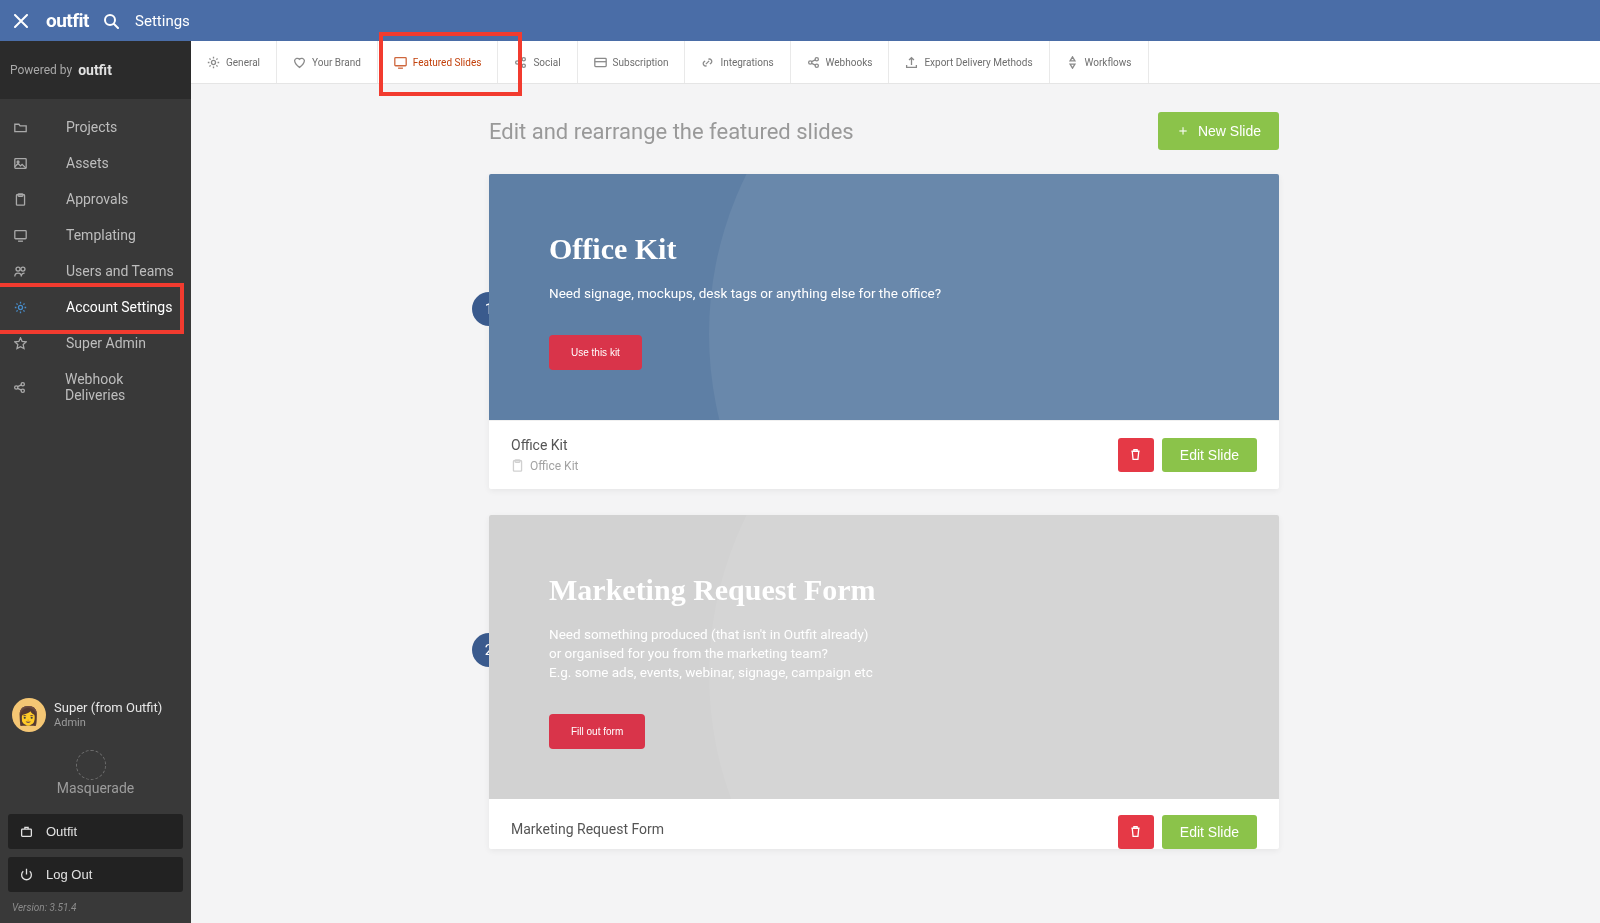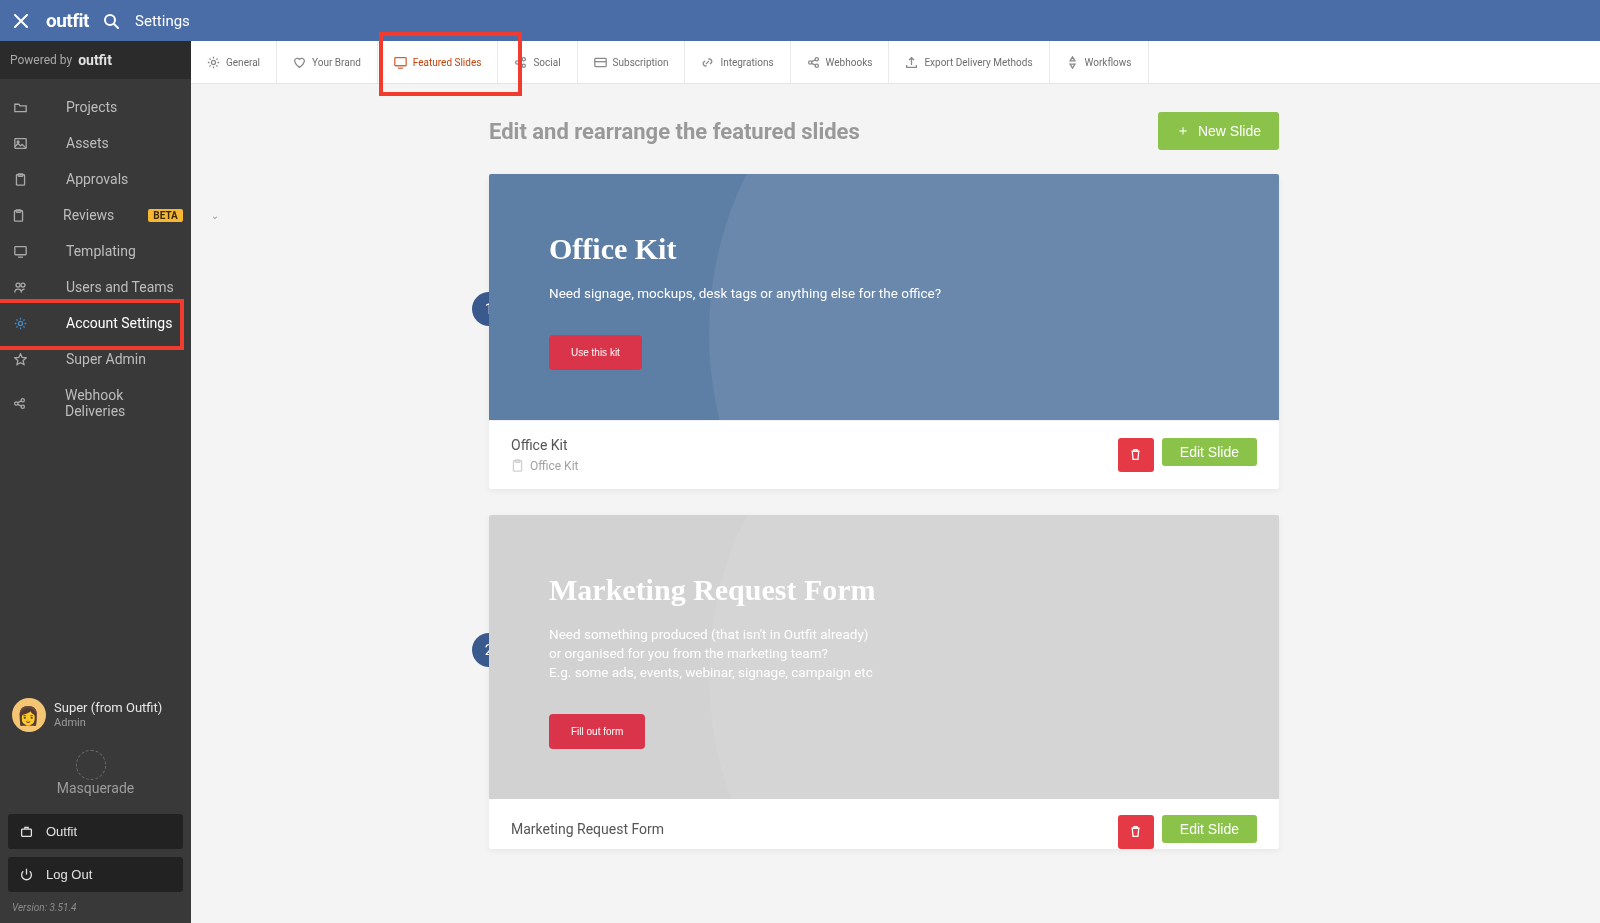--- a/index.html
+++ b/index.html
@@ -24,21 +24,21 @@
   .layout { display:flex; height: calc(923px - 41px); }
 
   
   .sidebar {
     width: 191px; background: #393939; color:#c4c4c4;
     display:flex; flex-direction:column; flex:0 0 191px;
     position:relative;
   }
   .powered {
     background:#2b2b2b; color:#a9a9a9; font-size:12px;
-    height:38px; display:flex; align-items:center; padding-left:10px;
+    height:58px; display:flex; align-items:center; padding-left:10px;
   }
   .powered .plogo { color:#e2e2e2; font-weight:700; margin-left:6px; font-size:14px; }
   .side-items { padding-top:10px; }
   .side-item {
     display:flex; align-items:center; padding: 10px 12px;
     color:#bdbdbd; font-size:14px; cursor:pointer; position:relative;gap:28px;
   }
   .side-item.active { color:#fff; }
   .side-item.active .side-icon { color:#4a9be4; }
   .side-item .side-icon { width:16px; margin-right:10px; opacity:.85; display:flex; align-items:center; justify-content:center;}
@@ -72,21 +72,21 @@
   .tab {
     border-right:1px solid #e9e9e9; padding:0 16px; display:flex; align-items:center;
     color:#6e6e6e; font-size:10px; cursor:pointer; white-space:nowrap;
   }
   .tab.active { color:#c2410c;justify-content:flex-end; }
   .tab .ticon { margin-right:6px; display:flex; opacity:.8;}
   .content {
     flex:1; overflow:auto; padding: 28px 150px 0;
   }
   .content-header { display:flex; align-items:center; justify-content:space-between; margin-bottom:24px;}
-  .content-header h2 { font-size:22px; font-weight:700; color:#999; }
+  .content-header h2 { font-size:22px; font-weight:400; color:#999; }
   .new-slide-btn {
     background:#8bc34a; color:#fff; border:none; padding:10px 18px;
     border-radius:3px; font-size:14px; cursor:pointer; display:flex; align-items:center;
   }
   .new-slide-btn .plus { margin-right:8px; font-size:14px; }
 
   
   .cards { max-width:790px; margin: 0 0 0 148px; }
   .card-wrap { position:relative; margin-bottom:26px; }
   .num-badge {
@@ -114,21 +114,21 @@
   .card-footer {
     padding:16px 22px; display:flex; align-items:center;
     border-top:1px solid #f0f0f0;
   }
   .card-footer .left { flex:1;}
   .card-footer .title { font-size:14px; color:#555; margin-bottom:6px;}
   .card-footer .sub { font-size:12px; color:#a3a3a3; display:flex; align-items:center;}
   .card-footer .sub .ic { margin-right:6px; opacity:.7;}
   .card-footer .actions { display:flex; gap:8px; }
   .del-btn { background:#e53946; width:36px; height:34px; border:none; border-radius:3px; color:#fff; cursor:pointer; display:flex;align-items:center;justify-content:center;}
-  .edit-btn { background:#8bc34a; border:none; color:#fff; padding:0 18px; height:28px; border-radius:3px; cursor:pointer; font-size:14px;}
+  .edit-btn { background:#8bc34a; border:none; color:#fff; padding:0 18px; height:34px; border-radius:3px; cursor:pointer; font-size:14px;}
 
   
   .hl-red { position:absolute; border:4px solid #f23b2f; pointer-events:none; }
   .hl-tabs { top:-9px; left:188px; width:143px; height:64px; }
   .hl-side { left:-4px; width:188px; height:51px; }
 
   svg { display:block; }
 </style>
 </head>
 <body>
@@ -178,32 +178,20 @@
 
   </div>
         <div class="side-item" style="position: relative;">
     <span class="side-icon">
             <svg width="13" height="13" viewBox="0 0 16 16" fill="none" stroke="currentColor" stroke-width="1.6">
               <rect x="3" y="2" width="10" height="13" rx="1"></rect>
               <rect x="5" y="1" width="6" height="3" rx="1"></rect>
             </svg>
           </span>
     <span>Approvals</span>
-
-  </div>
-        <div class="side-item" style="position: relative;">
-    <span class="side-icon">
-            <svg width="13" height="13" viewBox="0 0 16 16" fill="none" stroke="currentColor" stroke-width="1.6">
-              <rect x="3" y="2" width="10" height="13" rx="1"></rect>
-              <rect x="5" y="1" width="6" height="3" rx="1"></rect>
-            </svg>
-          </span>
-    <span>Reviews</span>
-    <span class="badge">BETA</span>
-    <span class="chev">⌄</span>
 
   </div>
         <div class="side-item" style="position: relative;">
     <span class="side-icon">
             <svg width="13" height="13" viewBox="0 0 16 16" fill="none" stroke="currentColor" stroke-width="1.6">
               <rect x="1" y="2" width="14" height="10" rx="1"></rect>
               <path d="M5 15h6"></path>
             </svg>
           </span>
     <span>Templating</span>

